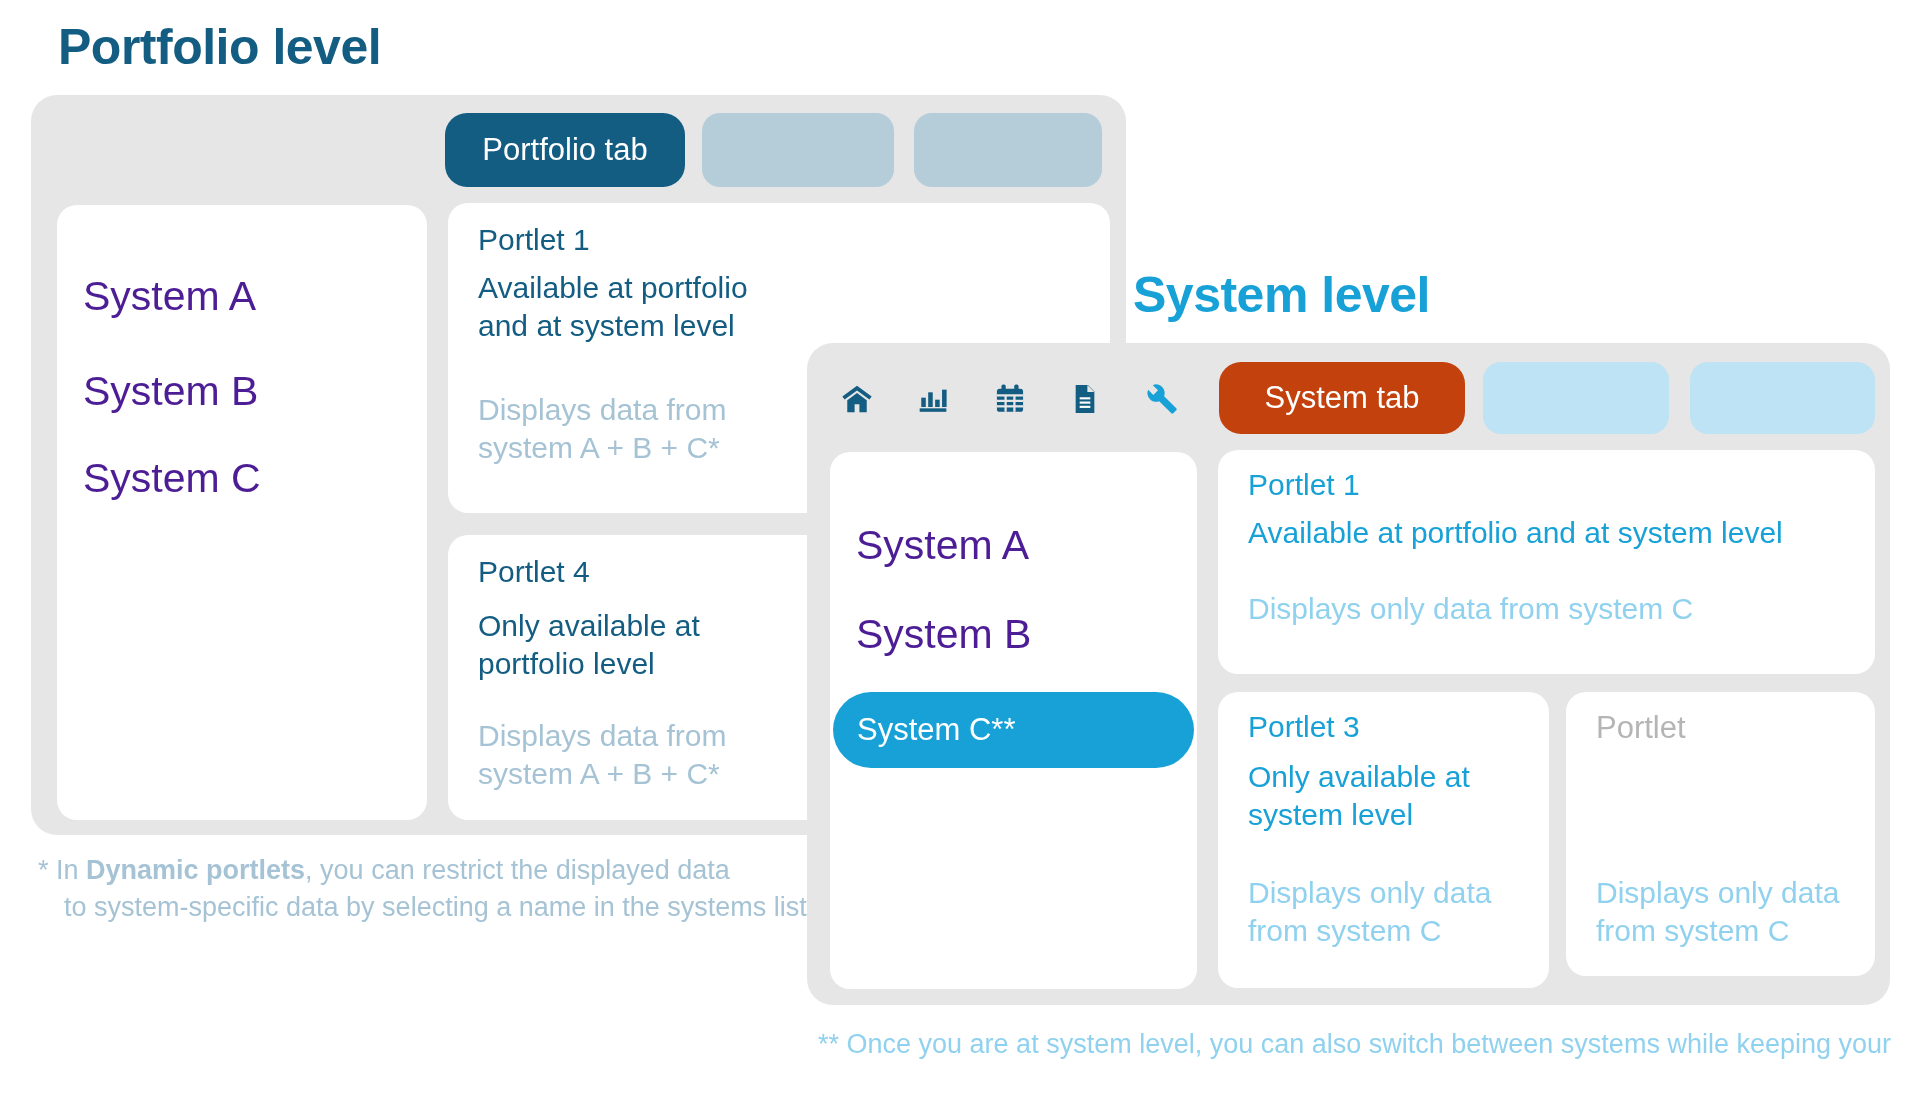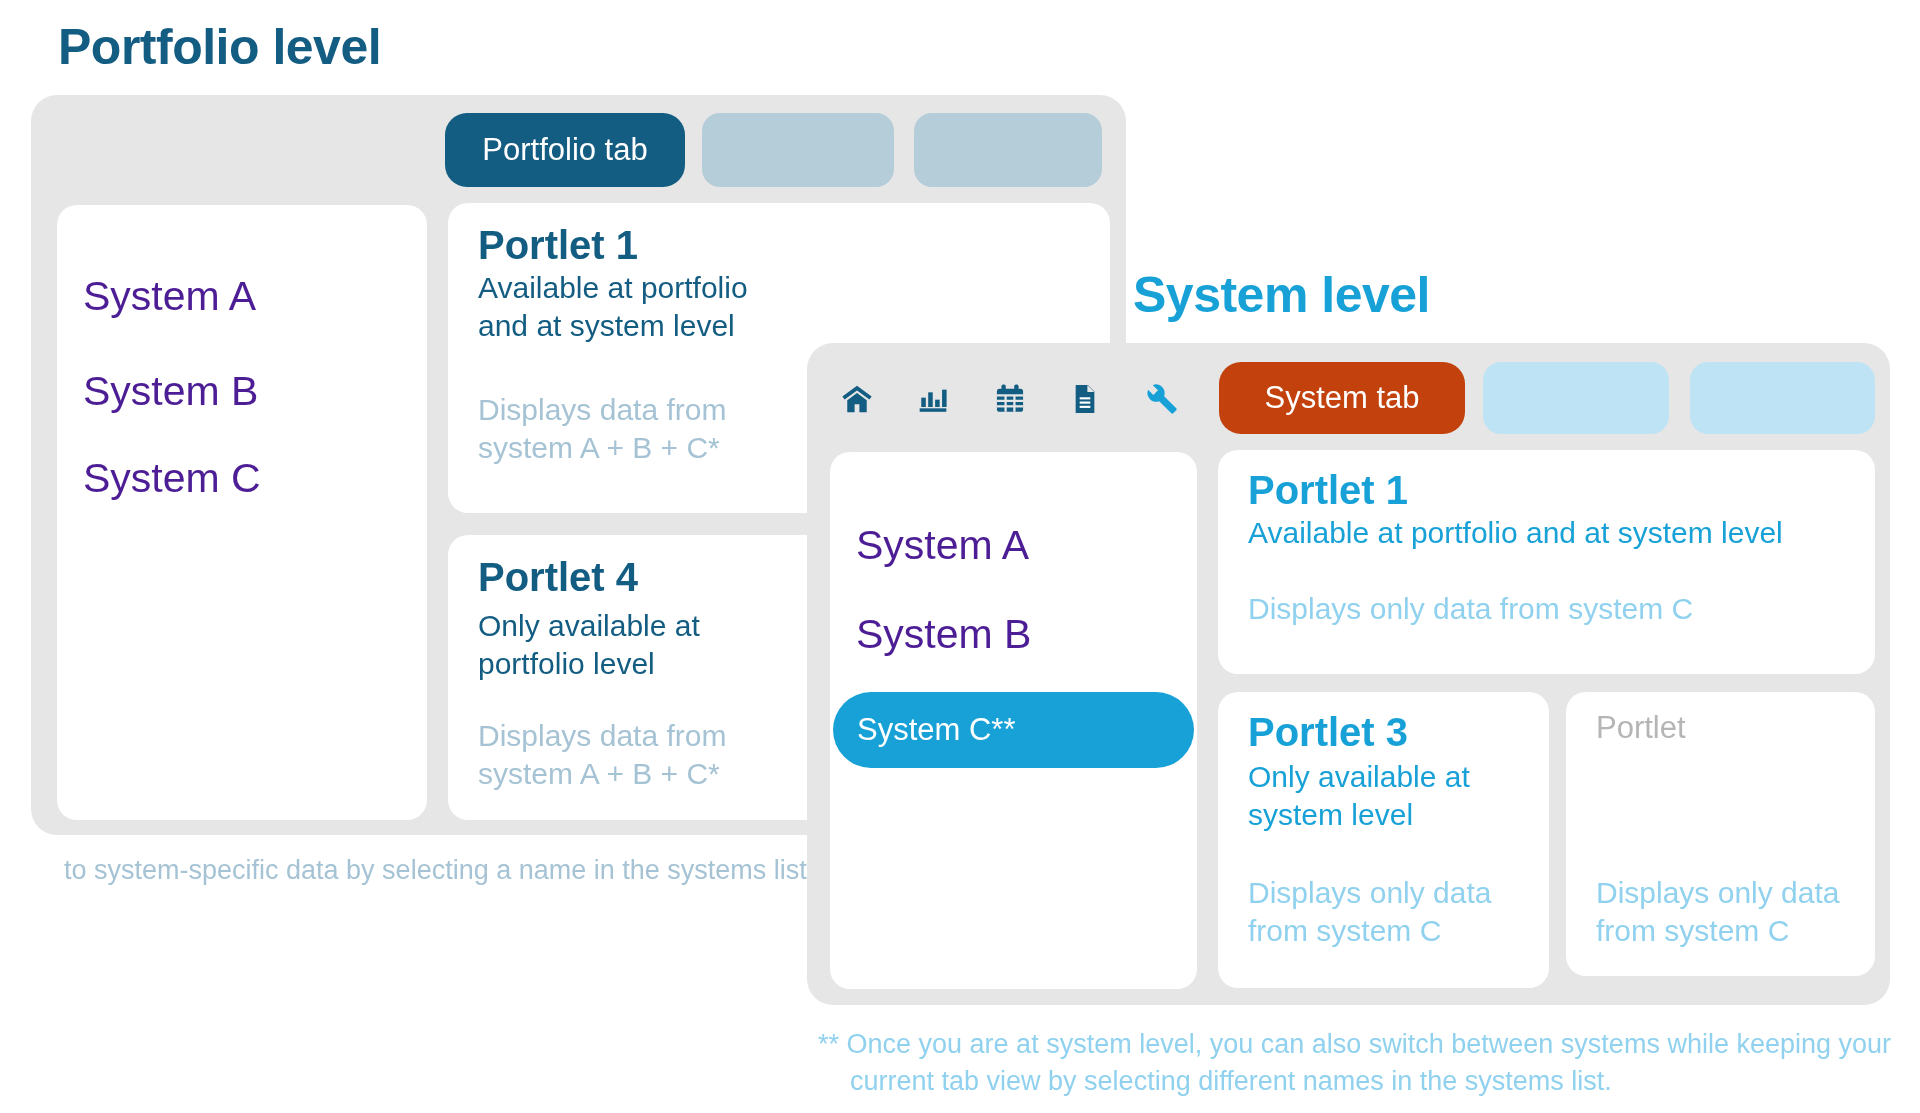--- a/index.html
+++ b/index.html
@@ -25,21 +25,21 @@
   .tab-lightcyan{background:#BEE3F4;}
 
   .icon{position:absolute;width:32px;height:32px;color:#135C82;}
   .icon svg{width:100%;height:100%;display:block;}
   .icon-cyan{color:#17A1D7;}
 
   .sys-item{position:absolute;left:26px;font-size:41px;color:#4c1d95;}
   .sel-pill{position:absolute;background:#17A1D7;border-radius:38px;display:flex;align-items:center;
             color:#ffffff;font-size:31px;padding-left:24px;box-sizing:border-box;}
 
-  .portlet-title{position:absolute;left:30px;font-size:40px;font-weight:700;}
+  .portlet-title{position:absolute;left:30px;font-size:30px;font-weight:400;}
   .portlet-body{position:absolute;left:30px;font-size:30px;line-height:38px;white-space:pre-line;}
   .blue-t{color:#135C82;}
   .cyan-t{color:#17A1D7;}
   .note-blue{color:#A5C3D4;}
   .note-cyan{color:#8FD1EE;}
   .placeholder-t{color:#B5B5B5;font-weight:400;}
 
   .footnote{position:absolute;font-size:27px;line-height:37px;}
   .fn-blue{color:#A5C3D4;}
   .fn-cyan{color:#8FD1EE;}
@@ -133,20 +133,23 @@
   <div class="card" style="left:417px;top:440px;width:662px;height:285px;">
     <div class="portlet-title blue-t" style="top:20px;">Portlet 4</div>
     <div class="portlet-body blue-t" style="top:72px;">Only available at
 portfolio level</div>
     <div class="portlet-body note-blue" style="top:182px;">Displays data from
 system A + B + C*</div>
   </div>
 </div>
 
 <div class="footnote fn-blue abs" style="left:38px;top:852px;z-index:2;">
+  <div>
+    <span>* In </span><span class="fn-bold">Dynamic portlets</span><span>, you can restrict the displayed data</span>
+  </div>
   <div class="fn-indent">to system-specific data by selecting a name in the systems list.</div>
 </div>
 
 <div class="abs big-title title-system" style="left:1133px;top:266px;z-index:2;">System level</div>
 
 <div class="panel" id="system-panel">
 
   <span class="icon" style="left:34px;top:40px;">
     <svg viewBox="0 0 24 24" fill="currentColor">
       <path d="M12 2.1 23 10.2l-1.7 2.2L12 5.6 2.7 12.4 1 10.2Z"></path>
@@ -223,14 +226,13 @@
 
   <div class="card" style="left:759px;top:349px;width:309px;height:284px;">
     <div class="portlet-title placeholder-t" style="top:18px;font-size:31px;">Portlet</div>
     <div class="portlet-body note-cyan" style="top:182px;">Displays only data
 from system C</div>
   </div>
 </div>
 
 <div class="footnote fn-cyan abs" style="left:818px;top:1026px;z-index:2;">
   <div>** Once you are at system level, you can also switch between systems while keeping your</div>
-  <div class="fn-indent" style="padding-left:32px;">current tab view by selecting different names in the systems list.</div>
 </div>
 
 </body></html>

